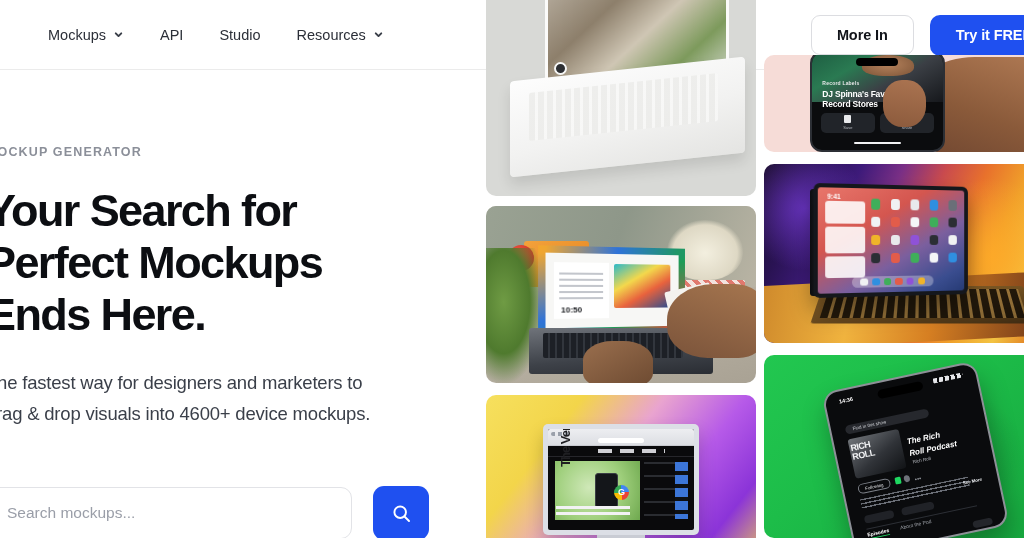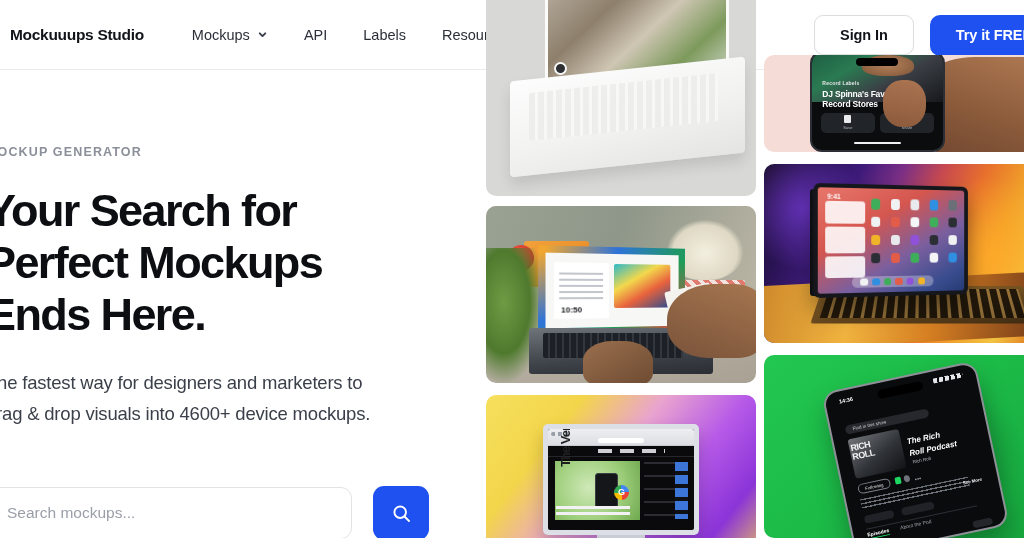--- a/index.html
+++ b/index.html
@@ -332,45 +332,44 @@
   .g-ep2 { position:absolute; left:31%; top:87%; font-size:5px; color:#9da1a8; }
   .g-sort { position:absolute; right:9%; top:94.5%; width:13%; height:4%;
             background:#24262b; border-radius:6px; }
 </style>
 </head>
 <body>
 
 <div id="page">
 
   <header class="header">
-    <div class="brand">Mockuuups Studio</div>
 
     <nav class="nav">
       <div class="nav-item">
         <span>Mockups</span>
         <svg class="chev" viewBox="0 0 12 12">
           <path d="M3 4.7 L6 7.7 L9 4.7"></path>
         </svg>
       </div>
       <div class="nav-item">
         <span>API</span>
       </div>
       <div class="nav-item">
-        <span>Labels</span>
+        <span>Studio</span>
       </div>
       <div class="nav-item">
         <span>Resources</span>
         <svg class="chev" viewBox="0 0 12 12">
           <path d="M3 4.7 L6 7.7 L9 4.7"></path>
         </svg>
       </div>
     </nav>
 
     <div class="header-actions">
-      <button class="btn-signin">Sign In</button>
+      <button class="btn-signin">More In</button>
       <button class="btn-cta">Try it FREE</button>
     </div>
   </header>
 
   <section class="hero">
     <div class="eyebrow">MOCKUP GENERATOR</div>
     <h1 class="hero-title">
       <div>Your Search for</div>
       <div>Perfect Mockups</div>
       <div>Ends Here.</div>

